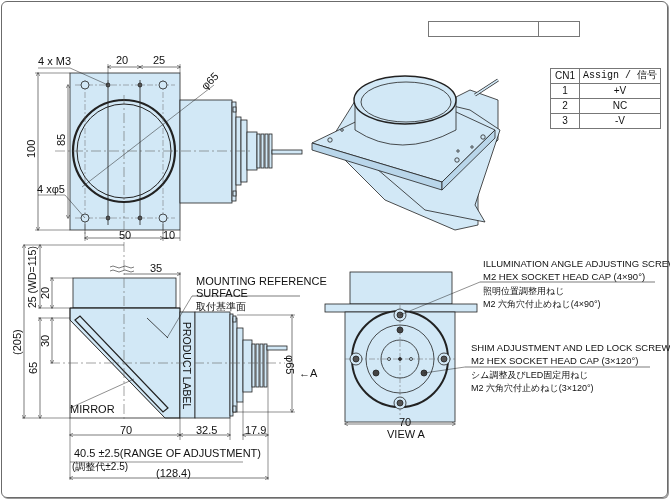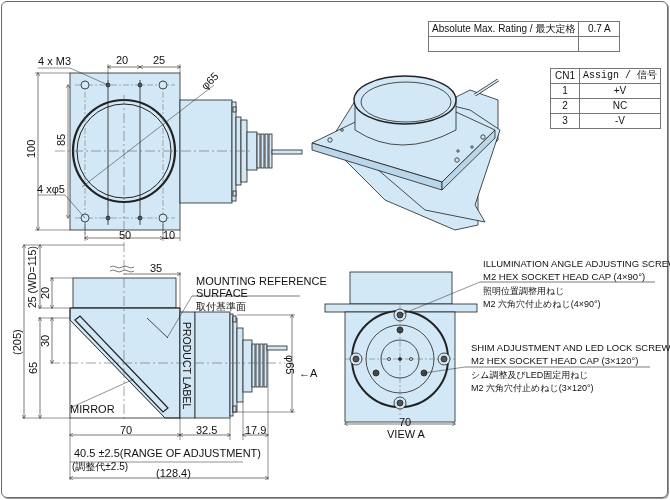--- a/index.html
+++ b/index.html
@@ -17,24 +17,20 @@
   #cn1 td.c1 { width:22px; }
   #cn1 td.c2 { width:67px;font-family:Liberation Mono, monospace; }
 </style>
 </head>
 <body>
 
 <div class="frame"></div>
 
 <table class="spec" id="rating">
   <tbody>
-      <tr>
-        <td class="k">Absolute Max. Rating / 最大定格</td>
-        <td class="v">0.7 A</td>
-      </tr>
   <tr>
         <td class="k"></td>
         <td class="v"></td>
       </tr>
 </tbody>
   </table>
 
 <table class="spec" id="cn1">
   <tbody>
       <tr>

